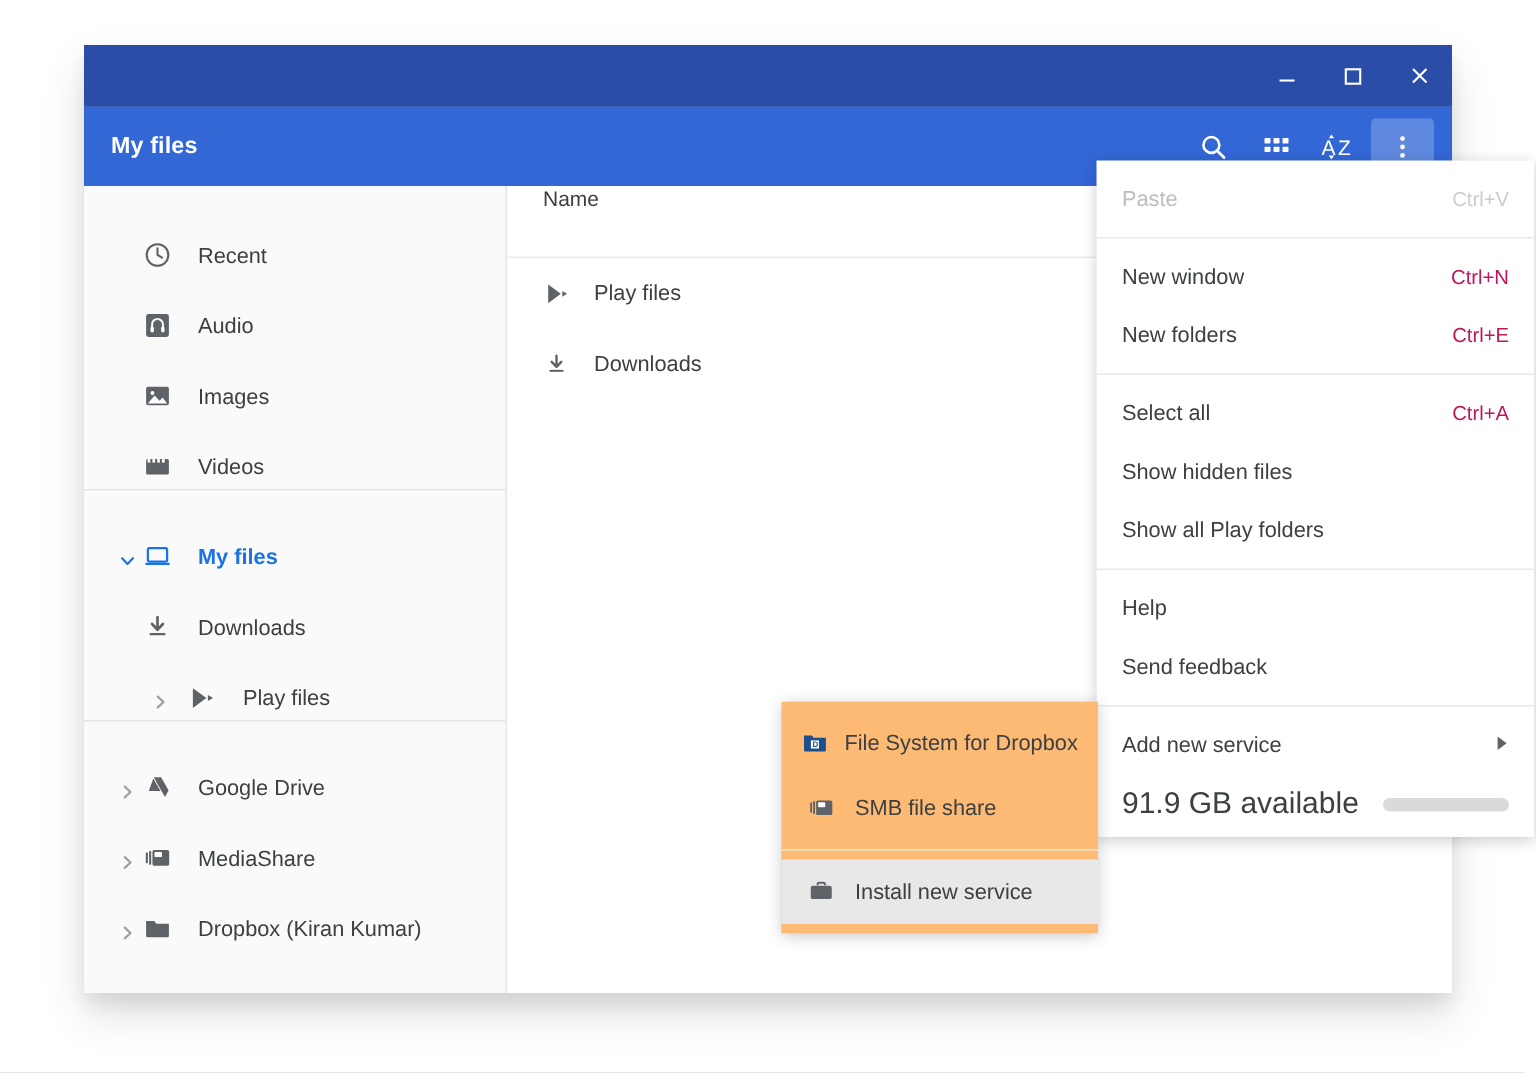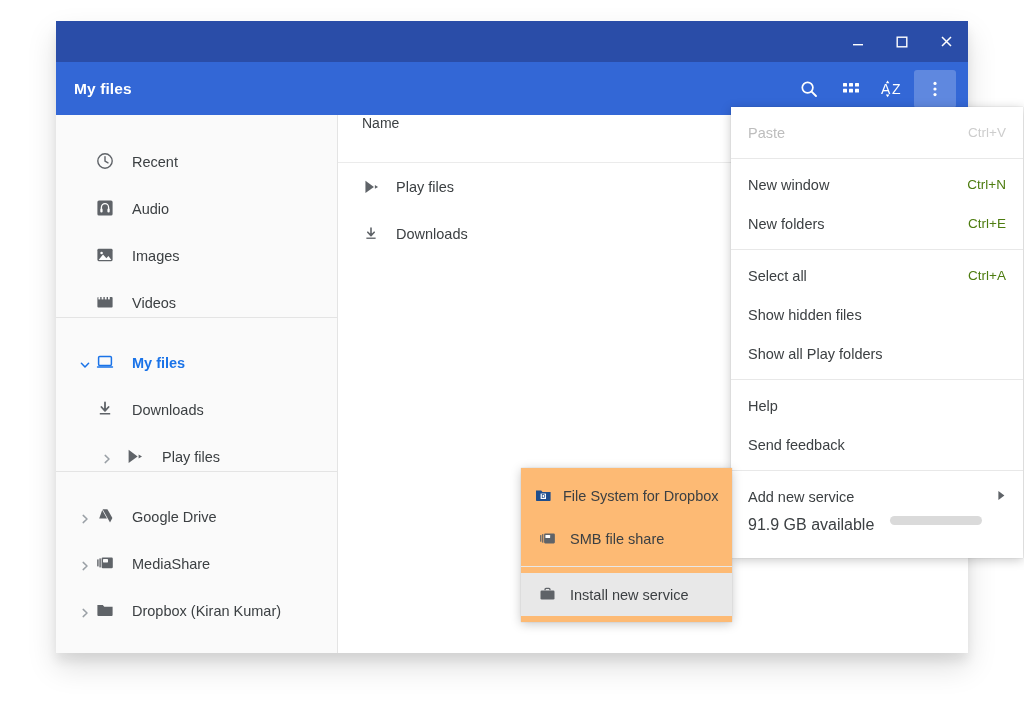--- a/index.html
+++ b/index.html
@@ -6,21 +6,21 @@
   html, body {
     width: 1024px; height: 715px;
     background: #ffffff;
     font-family: "Liberation Sans", sans-serif;
     overflow: hidden;
   }
   #root { position: relative; width: 1024px; height: 715px; background: #fff; }
 
   
   .window {
-    position: absolute; left: 56px; top: 21px;
+    position: absolute; left: 56px; top: 30px;
     width: 912px; height: 632px;
     background: #737373;
     box-shadow: 0 14px 28px rgba(0,0,0,0.13), 0 8px 10px rgba(0,0,0,0.07);
   }
 
   
   .titlebar {
     position: relative; height: 41px; background: #2a4da8;
     display: flex; align-items: center; justify-content: flex-end;
   }
@@ -100,27 +100,27 @@
     background: #ffffff;
     box-shadow: 0 2px 10px rgba(0,0,0,0.22), 0 0 1px rgba(0,0,0,0.2);
     padding: 6px 0 2px 0; z-index: 20;
   }
   .menu-item {
     display: flex; align-items: center; height: 39px;
     padding: 0 17px; font-size: 14.5px; color: #3c4043; cursor: default;
   }
   .menu-item.disabled { color: #bdbdbd; }
   .menu-item .mi-label { flex: 1; white-space: nowrap; }
-  .menu-item .mi-accel { color: #4d7c0f; font-size: 13.5px; }
+  .menu-item .mi-accel { color: #be185d; font-size: 13.5px; }
   .menu-item.disabled .mi-accel { color: #cdcdcd; }
   .menu-sep { height: 1px; background: #e8e8e8; margin: 6px 0; }
   .submenu-arrow { color: #5f6368; font-size: 11px; line-height: 1; }
   .storage-row {
-    display: flex; align-items: flex-start; height: 40px;
-    padding: 0 17px; font-size: 16px; color: #3c4043;
+    display: flex; align-items: center; height: 40px;
+    padding: 0 17px; font-size: 20px; color: #3c4043;
   }
   .storage-label { white-space: nowrap; }
   .storage-bar {
     margin-left: 16px; flex: 1; height: 9px; border-radius: 5px;
     background: #dadada; overflow: hidden; max-width: 92px;
   }
   .storage-fill { height: 100%; background: #5f6368; border-radius: 5px; }
 
   
   .submenu {

